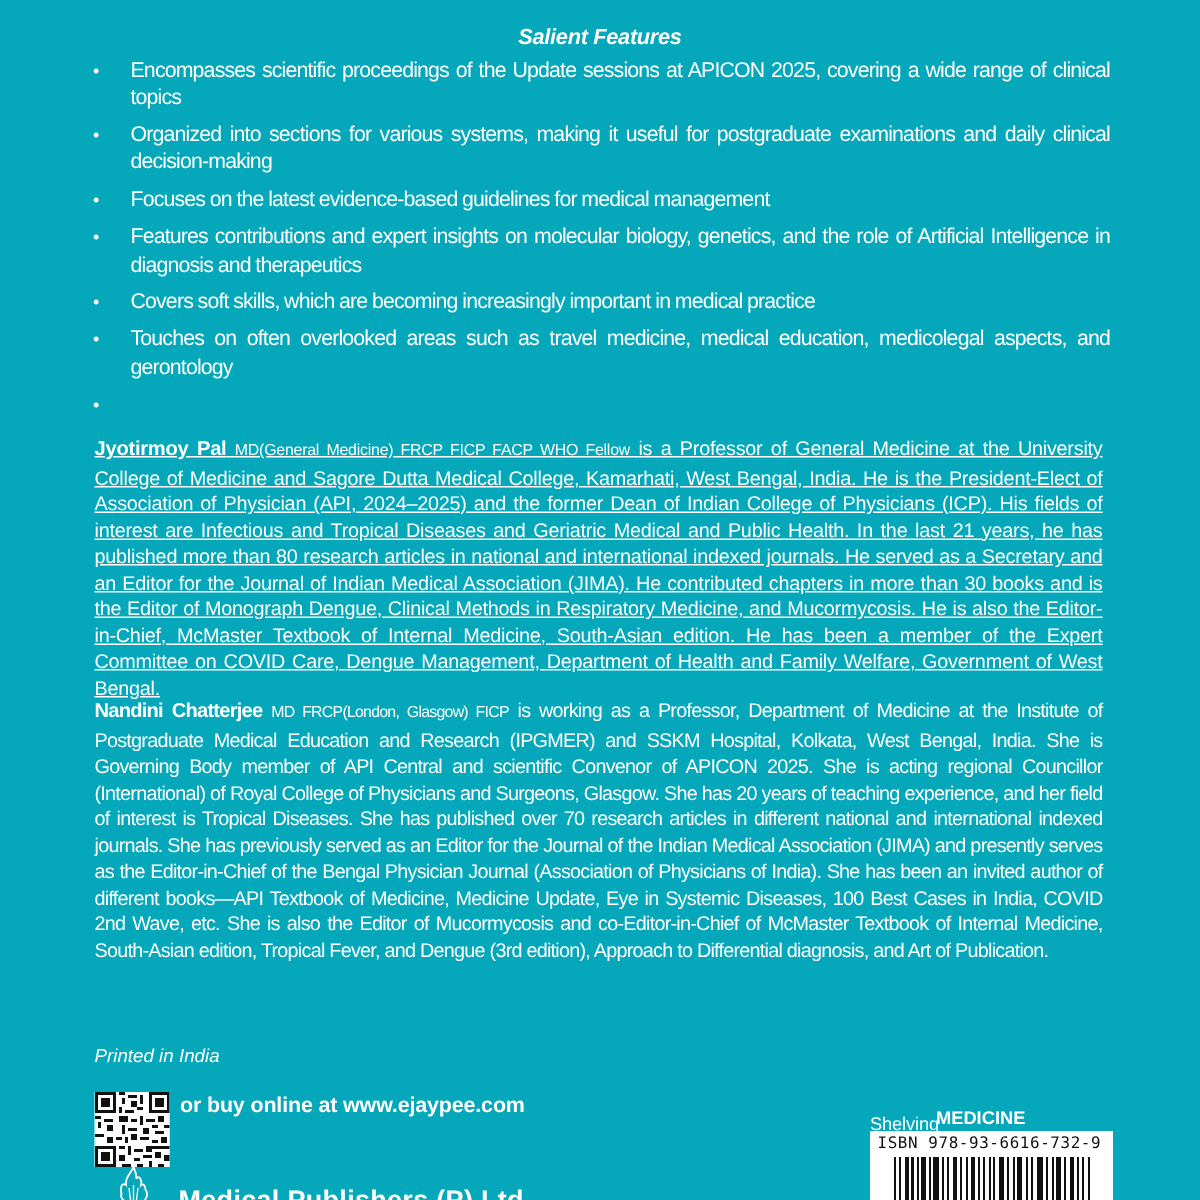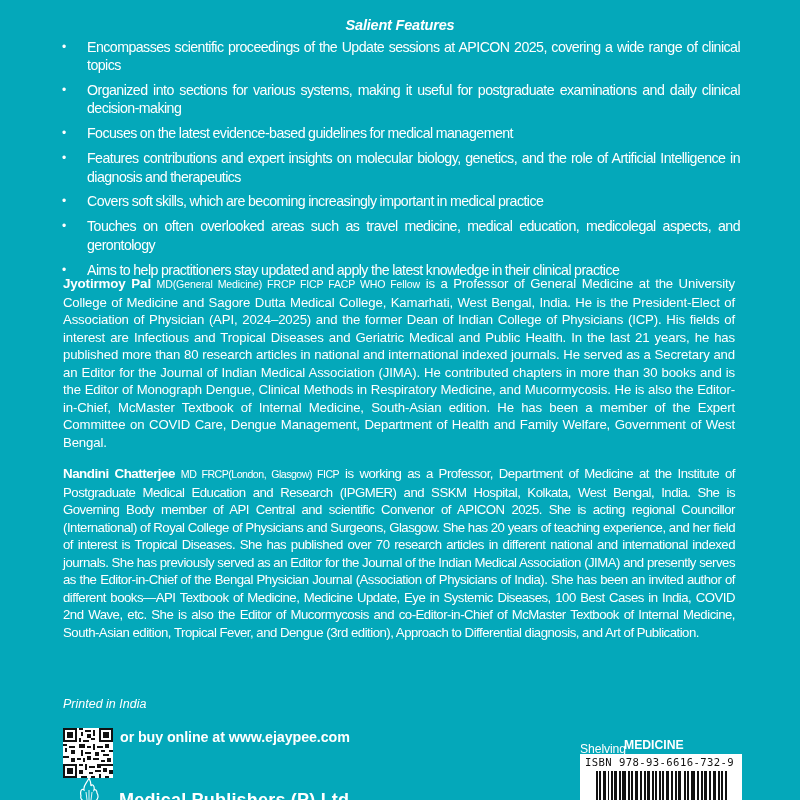--- a/index.html
+++ b/index.html
@@ -52,21 +52,21 @@
     }
     .bio {
       position: absolute;
       left: 63px; width: 672px;
       font-size: 13.2px;
       line-height: 17.5px;
       text-align: justify;
       letter-spacing: -0.15px;
       margin: 0;
     }
-    .bio-1 { top: 275px; }
+    .bio-1 { top: 290px; text-decoration: underline; }
     .bio-2 { top: 465px; letter-spacing: -0.5px; }
     .bio .name { font-weight: bold; font-size: 13.4px; }
     .bio .creds { font-size: 10.6px; }
     .printed {
       position: absolute;
       left: 63px; top: 697px;
       font-size: 12.5px;
       font-style: italic;
     }
     .qr {
@@ -148,21 +148,21 @@
 
   <div class="heading">Salient Features</div>
 
   <ul class="features">
     <li><span class="bullet">•</span><span>Encompasses scientific proceedings of the Update sessions at APICON 2025, covering a wide range of clinical topics</span></li>
     <li><span class="bullet">•</span><span>Organized into sections for various systems, making it useful for postgraduate examinations and daily clinical decision-making</span></li>
     <li><span class="bullet">•</span><span>Focuses on the latest evidence-based guidelines for medical management</span></li>
     <li><span class="bullet">•</span><span>Features contributions and expert insights on molecular biology, genetics, and the role of Artificial Intelligence in diagnosis and therapeutics</span></li>
     <li><span class="bullet">•</span><span>Covers soft skills, which are becoming increasingly important in medical practice</span></li>
     <li><span class="bullet">•</span><span>Touches on often overlooked areas such as travel medicine, medical education, medicolegal aspects, and gerontology</span></li>
-    <li><span class="bullet">•</span><span>Aims to help practitioners stay updated and apply the latest knowledge in their clinical practice</span></li>
+    <li><span class="bullet">•</span></li>
   </ul>
 
   <p class="bio bio-1">
     <span class="name">Jyotirmoy Pal</span>
     <span class="creds">MD(General Medicine) FRCP FICP FACP WHO Fellow</span>
     <span>is a Professor of General Medicine at the University College of Medicine and Sagore Dutta Medical College, Kamarhati, West Bengal, India. He is the President-Elect of Association of Physician (API, 2024–2025) and the former Dean of Indian College of Physicians (ICP). His fields of interest are Infectious and Tropical Diseases and Geriatric Medical and Public Health. In the last 21 years, he has published more than 80 research articles in national and international indexed journals. He served as a Secretary and an Editor for the Journal of Indian Medical Association (JIMA). He contributed chapters in more than 30 books and is the Editor of Monograph Dengue, Clinical Methods in Respiratory Medicine, and Mucormycosis. He is also the Editor-in-Chief, McMaster Textbook of Internal Medicine, South-Asian edition. He has been a member of the Expert Committee on COVID Care, Dengue Management, Department of Health and Family Welfare, Government of West Bengal.</span>
   </p>
 
   <p class="bio bio-2">
     <span class="name">Nandini Chatterjee</span>

